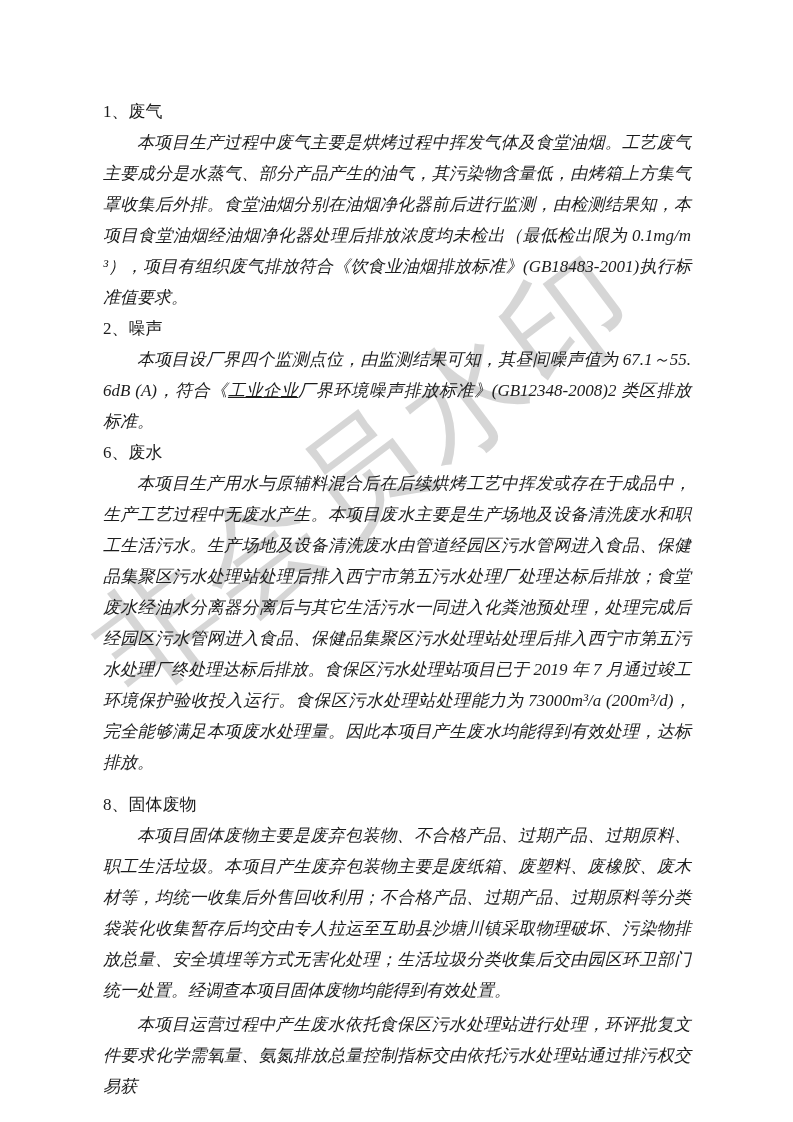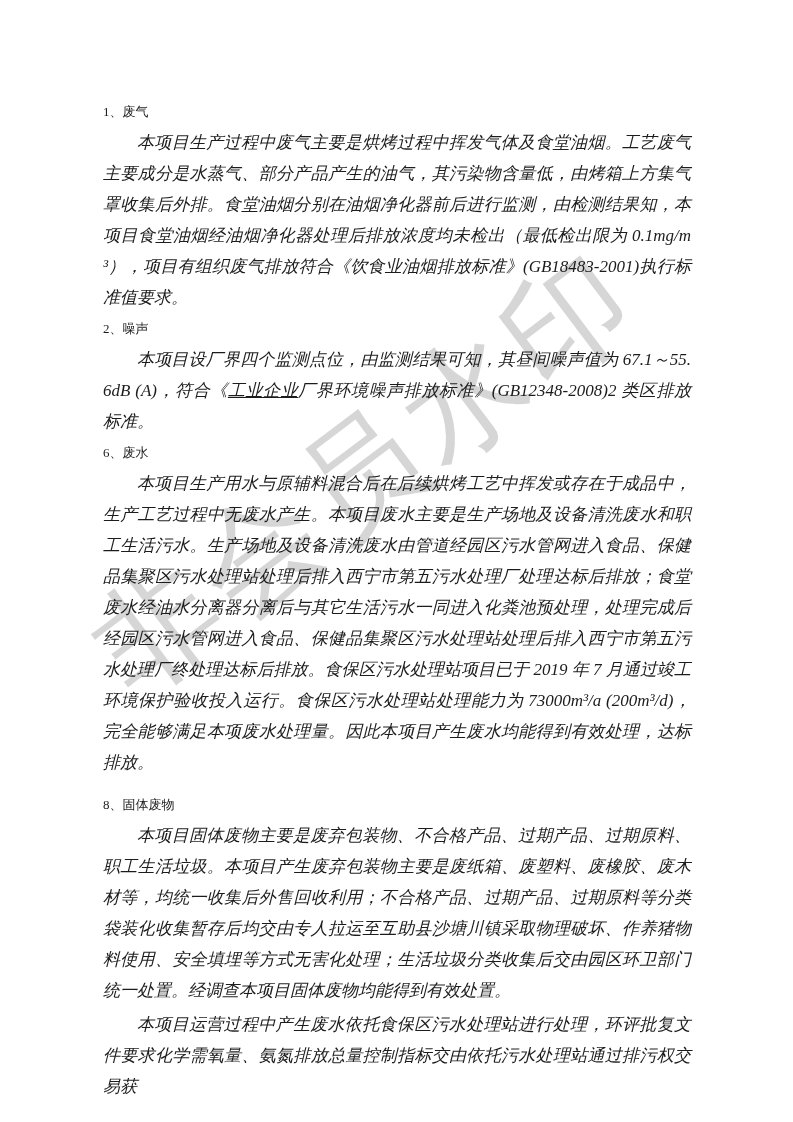--- a/index.html
+++ b/index.html
@@ -20,21 +20,21 @@
     position: absolute;
     left: 103px;
     top: 96px;
     width: 588px;
     font-size: 17px;
     line-height: 31px;
     z-index: 2;
   }
   .section-title {
     margin: 0;
-    font-size: 13px;
+    font-size: 17px;
     font-weight: normal;
     text-align: left;
   }
   .section-paragraph {
     margin: 0;
     text-align: justify;
     text-indent: 2em;
     word-break: break-all;
     font-style: italic;
   }
@@ -76,21 +76,21 @@
       <p class="section-paragraph"><span>本项目设厂界四个监测点位，由监测结果可知，其昼间噪声值为 67.1～55.6dB (A)，符合《</span><span class="u">工业企业</span><span>厂界环境噪声排放标准》(GB12348-2008)2 类区排放标准。</span></p>
     </div>
 
     <div class="section">
       <h2 class="section-title">6、废水</h2>
       <p class="section-paragraph">本项目生产用水与原辅料混合后在后续烘烤工艺中挥发或存在于成品中，生产工艺过程中无废水产生。本项目废水主要是生产场地及设备清洗废水和职工生活污水。生产场地及设备清洗废水由管道经园区污水管网进入食品、保健品集聚区污水处理站处理后排入西宁市第五污水处理厂处理达标后排放；食堂废水经油水分离器分离后与其它生活污水一同进入化粪池预处理，处理完成后经园区污水管网进入食品、保健品集聚区污水处理站处理后排入西宁市第五污水处理厂终处理达标后排放。食保区污水处理站项目已于 2019 年 7 月通过竣工环境保护验收投入运行。食保区污水处理站处理能力为 73000m³/a (200m³/d)，完全能够满足本项废水处理量。因此本项目产生废水均能得到有效处理，达标排放。</p>
     </div>
 
     <div class="section gap-large">
       <h2 class="section-title">8、固体废物</h2>
-      <p class="section-paragraph">本项目固体废物主要是废弃包装物、不合格产品、过期产品、过期原料、职工生活垃圾。本项目产生废弃包装物主要是废纸箱、废塑料、废橡胶、废木材等，均统一收集后外售回收利用；不合格产品、过期产品、过期原料等分类袋装化收集暂存后均交由专人拉运至互助县沙塘川镇采取物理破坏、作养猪物料使用、安全填埋等方式无害化处理；生活垃圾分类收集后交由园区环卫部门统一处置。经调查本项目固体废物均能得到有效处置。</p>
+      <p class="section-paragraph">本项目固体废物主要是废弃包装物、不合格产品、过期产品、过期原料、职工生活垃圾。本项目产生废弃包装物主要是废纸箱、废塑料、废橡胶、废木材等，均统一收集后外售回收利用；不合格产品、过期产品、过期原料等分类袋装化收集暂存后均交由专人拉运至互助县沙塘川镇采取物理破坏、污染物排放总量、安全填埋等方式无害化处理；生活垃圾分类收集后交由园区环卫部门统一处置。经调查本项目固体废物均能得到有效处置。</p>
     </div>
 
     <div class="section gap-small">
       <p class="section-paragraph">本项目运营过程中产生废水依托食保区污水处理站进行处理，环评批复文件要求化学需氧量、氨氮排放总量控制指标交由依托污水处理站通过排污权交易获</p>
     </div>
 
   </div>
 </div>
 
 </body></html>

